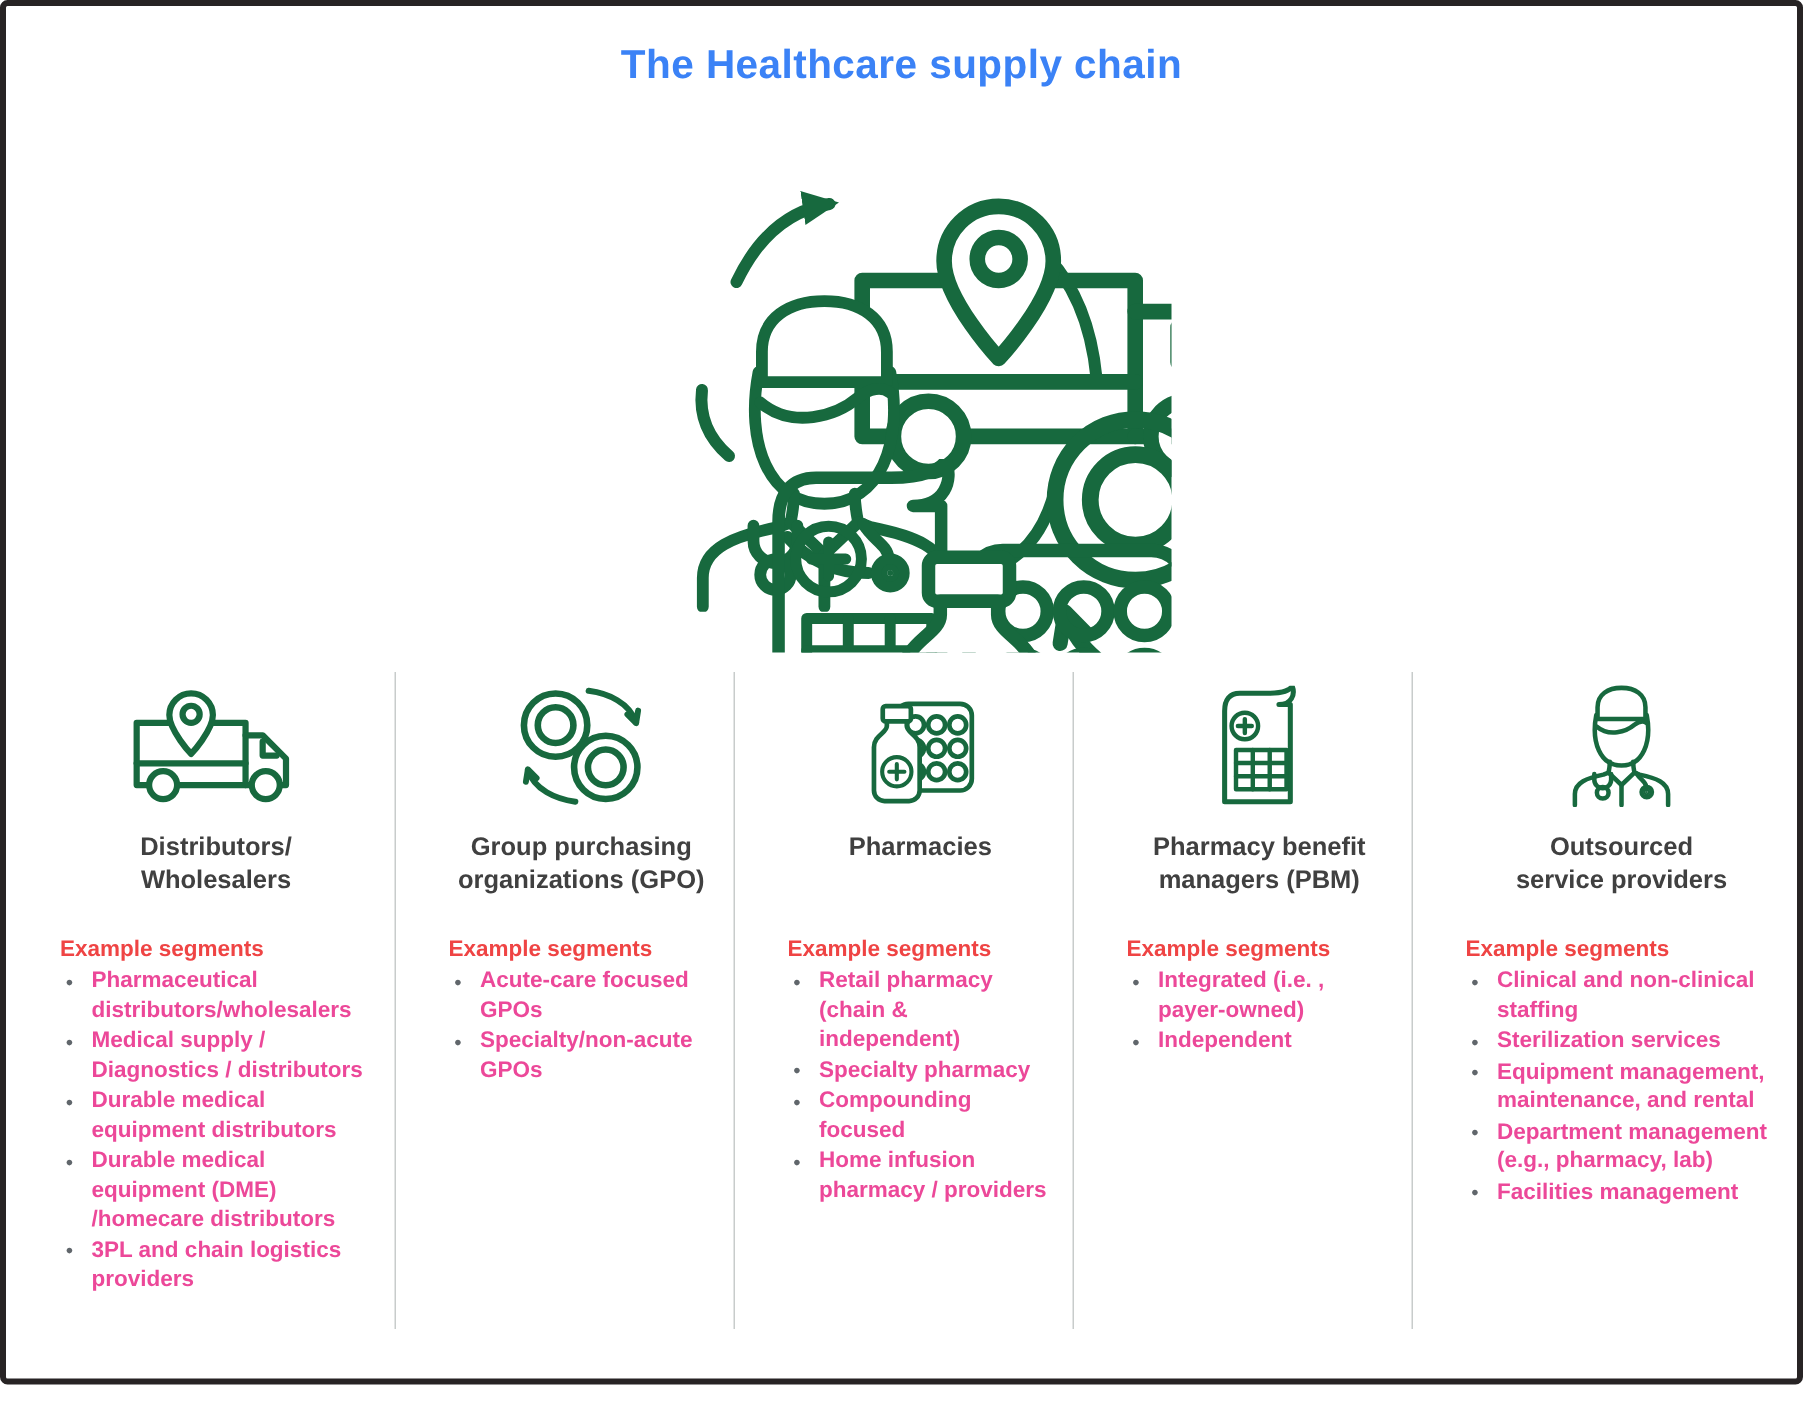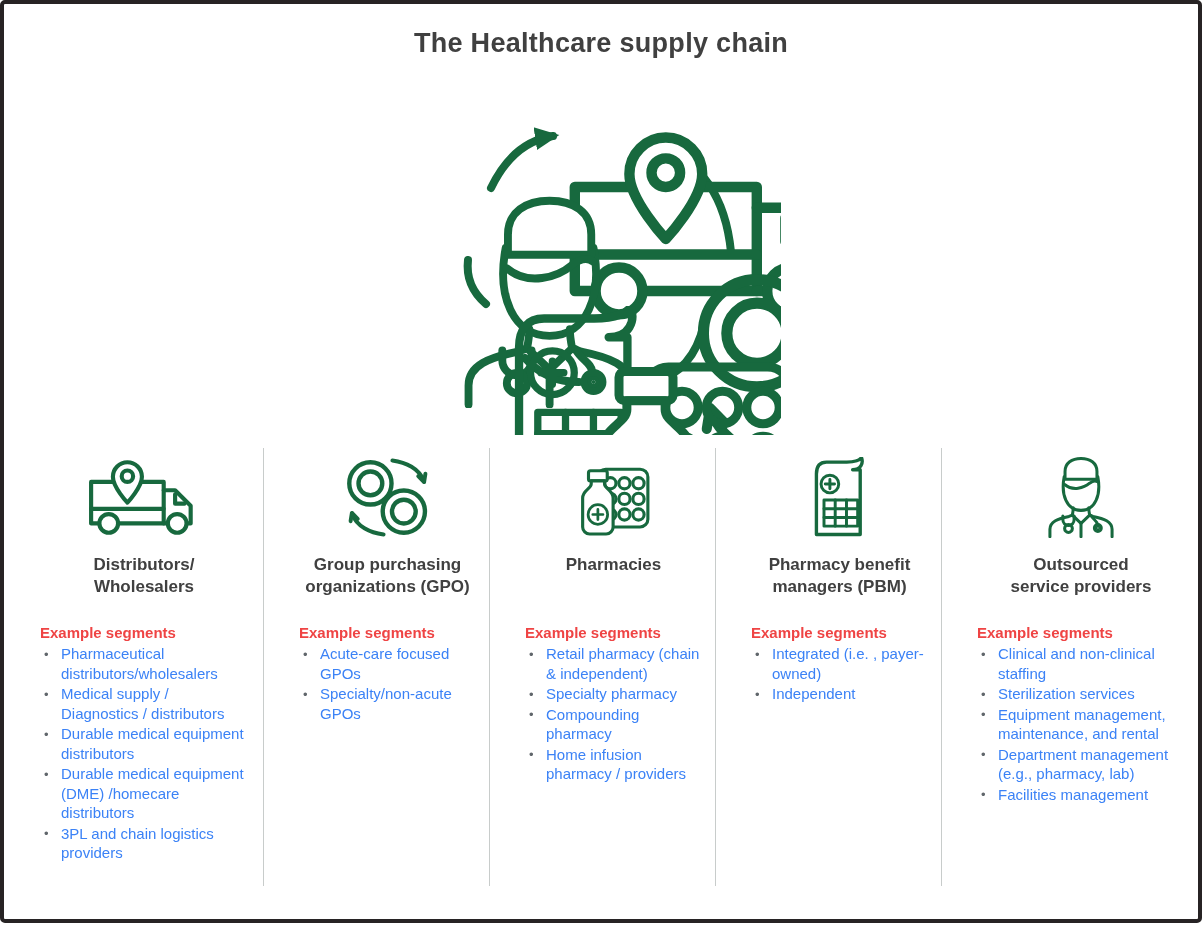--- a/index.html
+++ b/index.html
@@ -7,21 +7,21 @@
   .frame {
     position:absolute; top:0; left:0;
     width:1194px; height:915px;
     border:4px solid #272324; border-radius:5px;
     background:#fff; overflow:hidden;
   }
   .title {
     position:absolute; top:24px; left:0; width:100%;
     margin:0; text-align:center;
     font-size:27px; font-weight:700; letter-spacing:0.3px;
-    color:#404040;
+    color:#3b82f6;
   }
   .cycle { position:absolute; top:86px; left:50%; transform:translateX(-50%); width:360px; height:345px; }
   .columns {
     position:absolute; top:444px; left:0; width:100%; height:438px;
     display:flex;
   }
   .col { box-sizing:border-box; padding:0 13px 0 20px; }
   .col + .col { border-left:1.5px solid #c8cccb;padding-left:35px; }
   .col-1 { width:259px; padding-left:36px; padding-right:15px; }
   .col-2, .col-3, .col-4 { width:226px; }
@@ -29,21 +29,21 @@
   .icon-box { height:90px; display:flex; align-items:flex-end; justify-content:center; }
   .col-title {
     margin:16px 0 0; height:64px;
     font-size:17px; line-height:22px; font-weight:700;
     color:#404040; text-align:center; white-space:pre-line;
   }
   .seg-heading { margin:6px 0 3px; font-size:15px; font-weight:700; color:#ef4444; }
   .seg-list { margin:0; padding:0; list-style:none; }
   .seg-list li {
     position:relative; padding-left:21px; margin-bottom:1px;
-    font-size:15px; line-height:19.5px; color:#3b82f6;
+    font-size:15px; line-height:19.5px; color:#ec4899;font-weight:bold;
   }
   .seg-list li::before {
     content:"•"; position:absolute; left:4px; top:0.5px;
     font-size:13px; color:#60666b;
   }
   .defs-holder { position:absolute; width:0; height:0; overflow:hidden; }
 </style>
 </head>
 <body>
 
@@ -203,21 +203,21 @@
           <svg viewBox="0 0 96 92" width="75" height="72">
               <use href="#sym-pharmacy"></use>
             </svg>
         </div>
         <h2 class="col-title">Pharmacies</h2>
         <h3 class="seg-heading">Example segments</h3>
         <ul class="seg-list">
 
         <li><span>Retail pharmacy (chain &amp; independent)</span></li>
             <li><span>Specialty pharmacy</span></li>
-            <li><span>Compounding pharmacy</span></li>
+            <li><span>Compounding focused</span></li>
             <li><span>Home infusion pharmacy / providers</span></li>
           </ul>
       </section>
 
       <section class="col col-4">
         <div class="icon-box">
           <svg viewBox="0 0 76 96" width="64" height="81">
               <use href="#sym-document"></use>
             </svg>
         </div>

